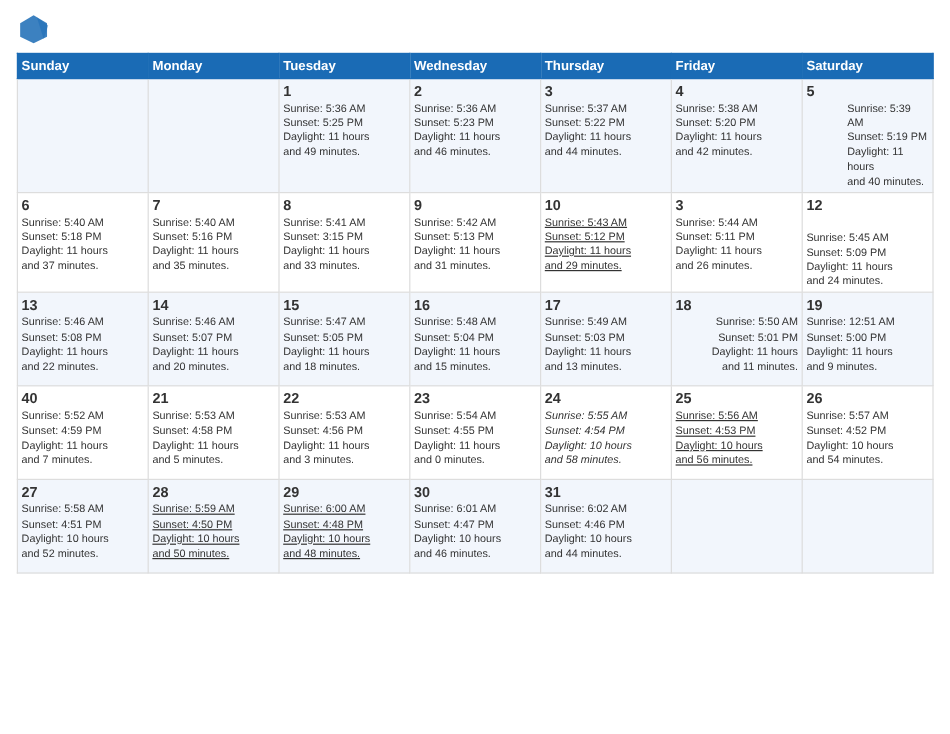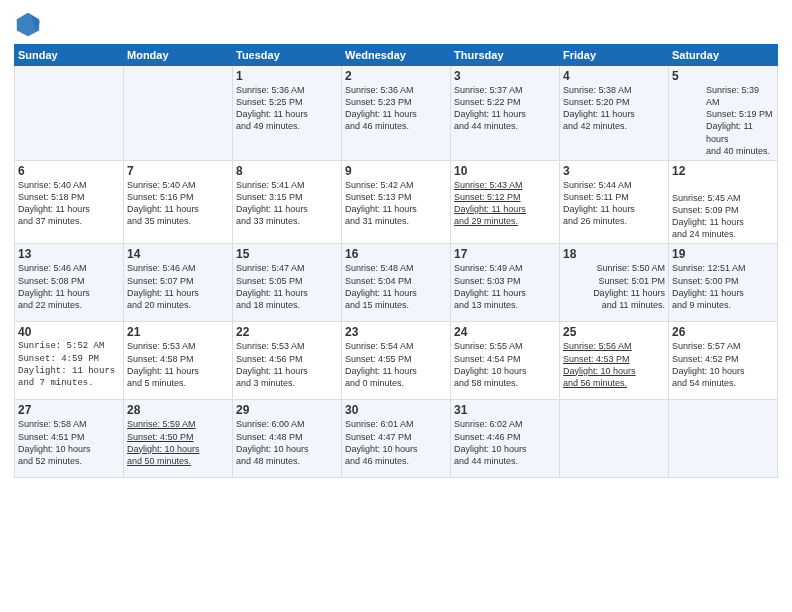--- a/index.html
+++ b/index.html
@@ -272,21 +272,21 @@
             <span class="day-num">19</span>
             <div class="cell-text" style="white-space: pre-line;">Sunrise: 12:51 AM
 Sunset: 5:00 PM
 Daylight: 11 hours
 and 9 minutes.</div>
           </td>
         </tr>
         <tr>
           <td>
             <span class="day-num">40</span>
-            <div class="cell-text" style="white-space: pre-line; font-family: Liberation Mono, monospace;">Sunrise: 5:52 AM
+            <div class="cell-text" style="white-space: pre-line;">Sunrise: 5:52 AM
 Sunset: 4:59 PM
 Daylight: 11 hours
 and 7 minutes.</div>
           </td>
           <td>
             <span class="day-num">21</span>
             <div class="cell-text" style="white-space: pre-line;">Sunrise: 5:53 AM
 Sunset: 4:58 PM
 Daylight: 11 hours
 and 5 minutes.</div>
@@ -300,21 +300,21 @@
           </td>
           <td>
             <span class="day-num">23</span>
             <div class="cell-text" style="white-space: pre-line;">Sunrise: 5:54 AM
 Sunset: 4:55 PM
 Daylight: 11 hours
 and 0 minutes.</div>
           </td>
           <td>
             <span class="day-num">24</span>
-            <div class="cell-text" style="white-space: pre-line;">Sunrise: 5:55 AM
+            <div class="cell-text" style="white-space: pre-line; font-style: italic;">Sunrise: 5:55 AM
 Sunset: 4:54 PM
 Daylight: 10 hours
 and 58 minutes.</div>
           </td>
           <td>
             <span class="day-num">25</span>
             <div class="cell-text" style="white-space: pre-line; text-decoration: underline;">Sunrise: 5:56 AM
 Sunset: 4:53 PM
 Daylight: 10 hours
 and 56 minutes.</div>
@@ -337,21 +337,21 @@
           </td>
           <td>
             <span class="day-num">28</span>
             <div class="cell-text" style="white-space: pre-line; text-decoration: underline;">Sunrise: 5:59 AM
 Sunset: 4:50 PM
 Daylight: 10 hours
 and 50 minutes.</div>
           </td>
           <td>
             <span class="day-num">29</span>
-            <div class="cell-text" style="white-space: pre-line;">Sunrise: 6:00 AM
+            <div class="cell-text" style="white-space: pre-line; text-decoration: underline;">Sunrise: 6:00 AM
 Sunset: 4:48 PM
 Daylight: 10 hours
 and 48 minutes.</div>
           </td>
           <td>
             <span class="day-num">30</span>
             <div class="cell-text" style="white-space: pre-line;">Sunrise: 6:01 AM
 Sunset: 4:47 PM
 Daylight: 10 hours
 and 46 minutes.</div>

